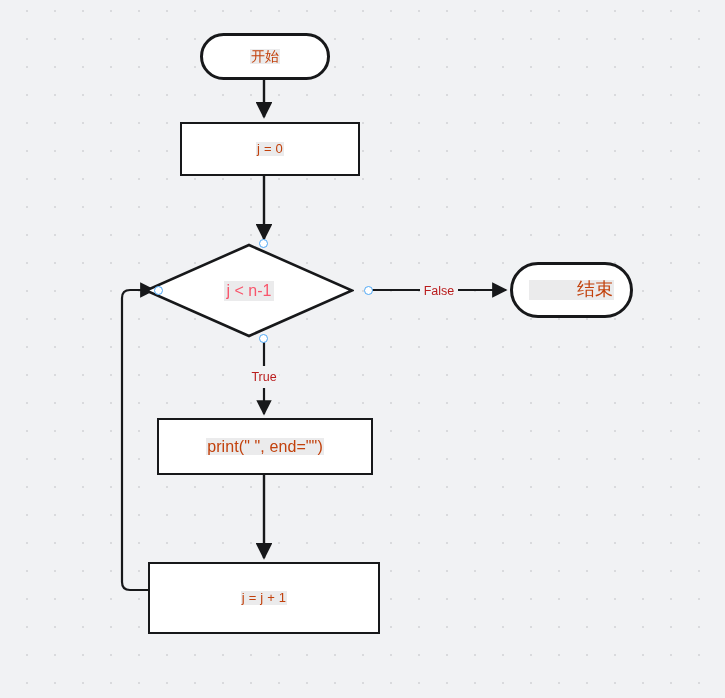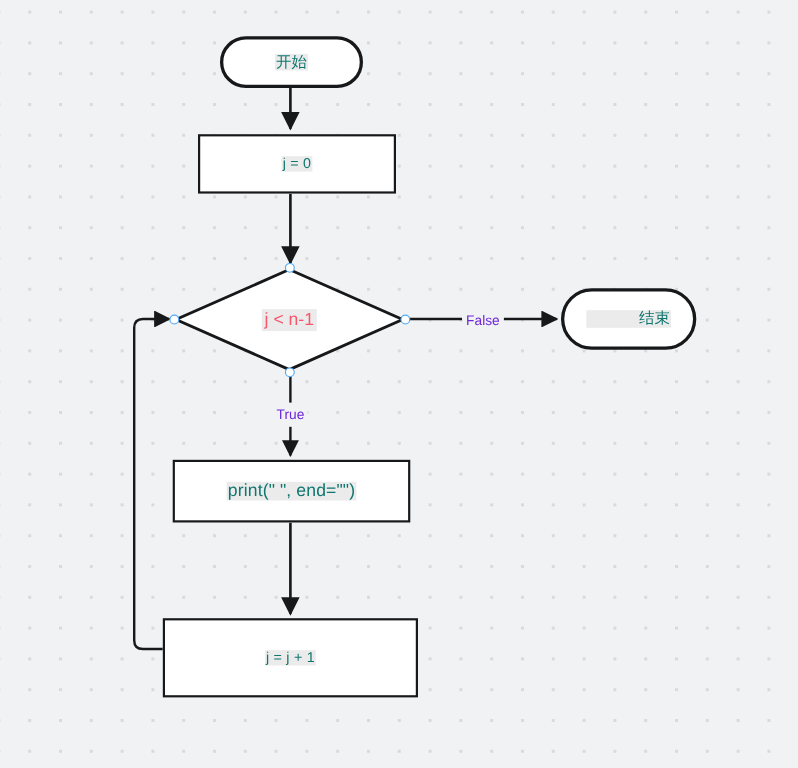--- a/index.html
+++ b/index.html
@@ -36,30 +36,30 @@
     display: flex;
     align-items: center;
     justify-content: center;
   }
   .node-terminal {
     border-radius: 999px;
     border-width: 3px;
   }
   .node-label {
     background: #ebebec;
-    color: #0f766e;
+    color: #c2410c;
     line-height: 1.1;
     padding: 0 1px;
     white-space: nowrap;
   }
   .lbl-cjk {
     font-size: 14px;
   }
   .lbl-cjk-lg {
-    font-size: 14px;
+    font-size: 18px;
     padding-left: 48px;
   }
   .lbl-mono {
     font-size: 13px;
     letter-spacing: 0.2px;
   }
   .lbl-code {
     font-size: 16px;
     letter-spacing: 0.1px;
   }
@@ -96,21 +96,21 @@
     margin-left: -4.5px;
     margin-top: -4.5px;
     border-radius: 50%;
     background: #ffffff;
     border: 1.6px solid #4fa8f5;
     box-sizing: border-box;
   }
   .edge-label {
     position: absolute;
     background: #f1f2f4;
-    color: #6d28d9;
+    color: #b91c1c;
     font-size: 12.5px;
     white-space: nowrap;
     padding: 1px 3px;
     transform: translate(-50%, -50%);
   }
 </style>
 </head>
 <body>
 
 <div id="canvas">
@@ -138,21 +138,21 @@
   </svg>
 
   <div class="node node-terminal" style="left:200px; top:33px; width:130px; height:47px;">
     <span class="node-label lbl-cjk">开始</span>
   </div>
 
   <div class="node" style="left:180px; top:122px; width:180px; height:54px;">
     <span class="node-label lbl-mono">j = 0</span>
   </div>
 
-  <div class="diamond-wrap" style="left:158px; top:243px; width:210px; height:95px;">
+  <div class="diamond-wrap" style="left:144px; top:243px; width:210px; height:95px;">
     <svg width="210" height="95" viewBox="0 0 210 95" xmlns="http://www.w3.org/2000/svg">
       <polygon points="105,2 208,47.5 105,93 2,47.5" fill="#ffffff" stroke="#17181a" stroke-width="2.6" stroke-linejoin="miter"></polygon>
     </svg>
     <div class="diamond-text">
       <span class="cond-label">j &lt; n-1</span>
     </div>
   </div>
 
   <div class="handle" style="left:263px; top:243px;"></div>
   <div class="handle" style="left:158px; top:290px;"></div>

